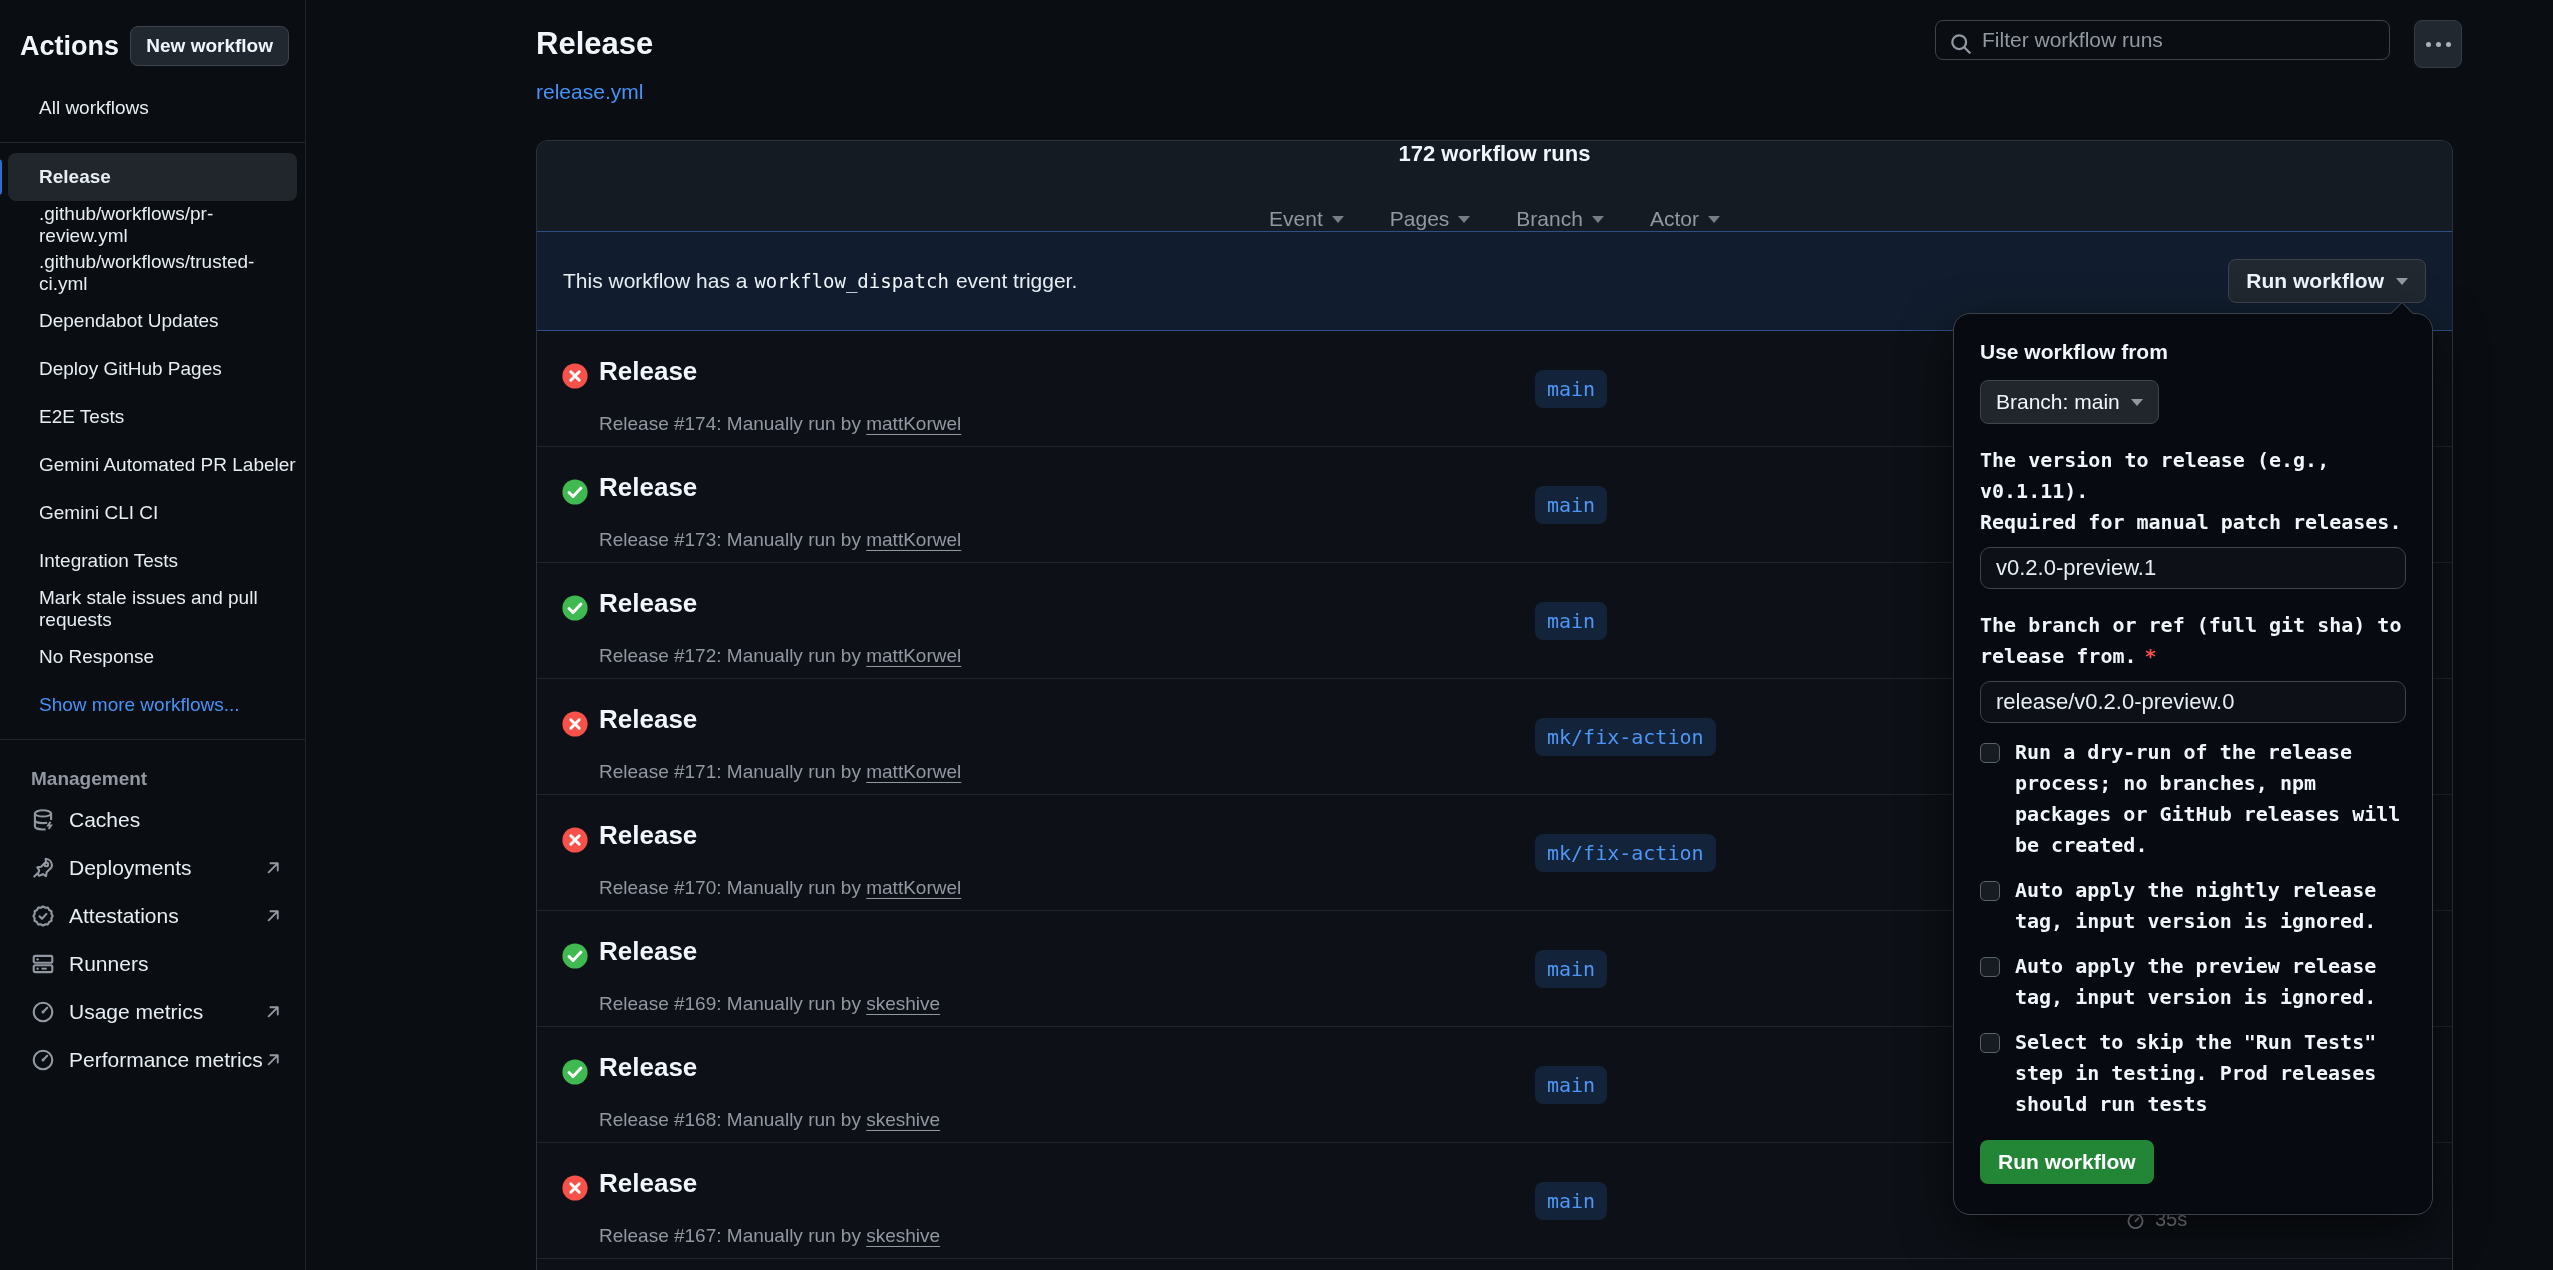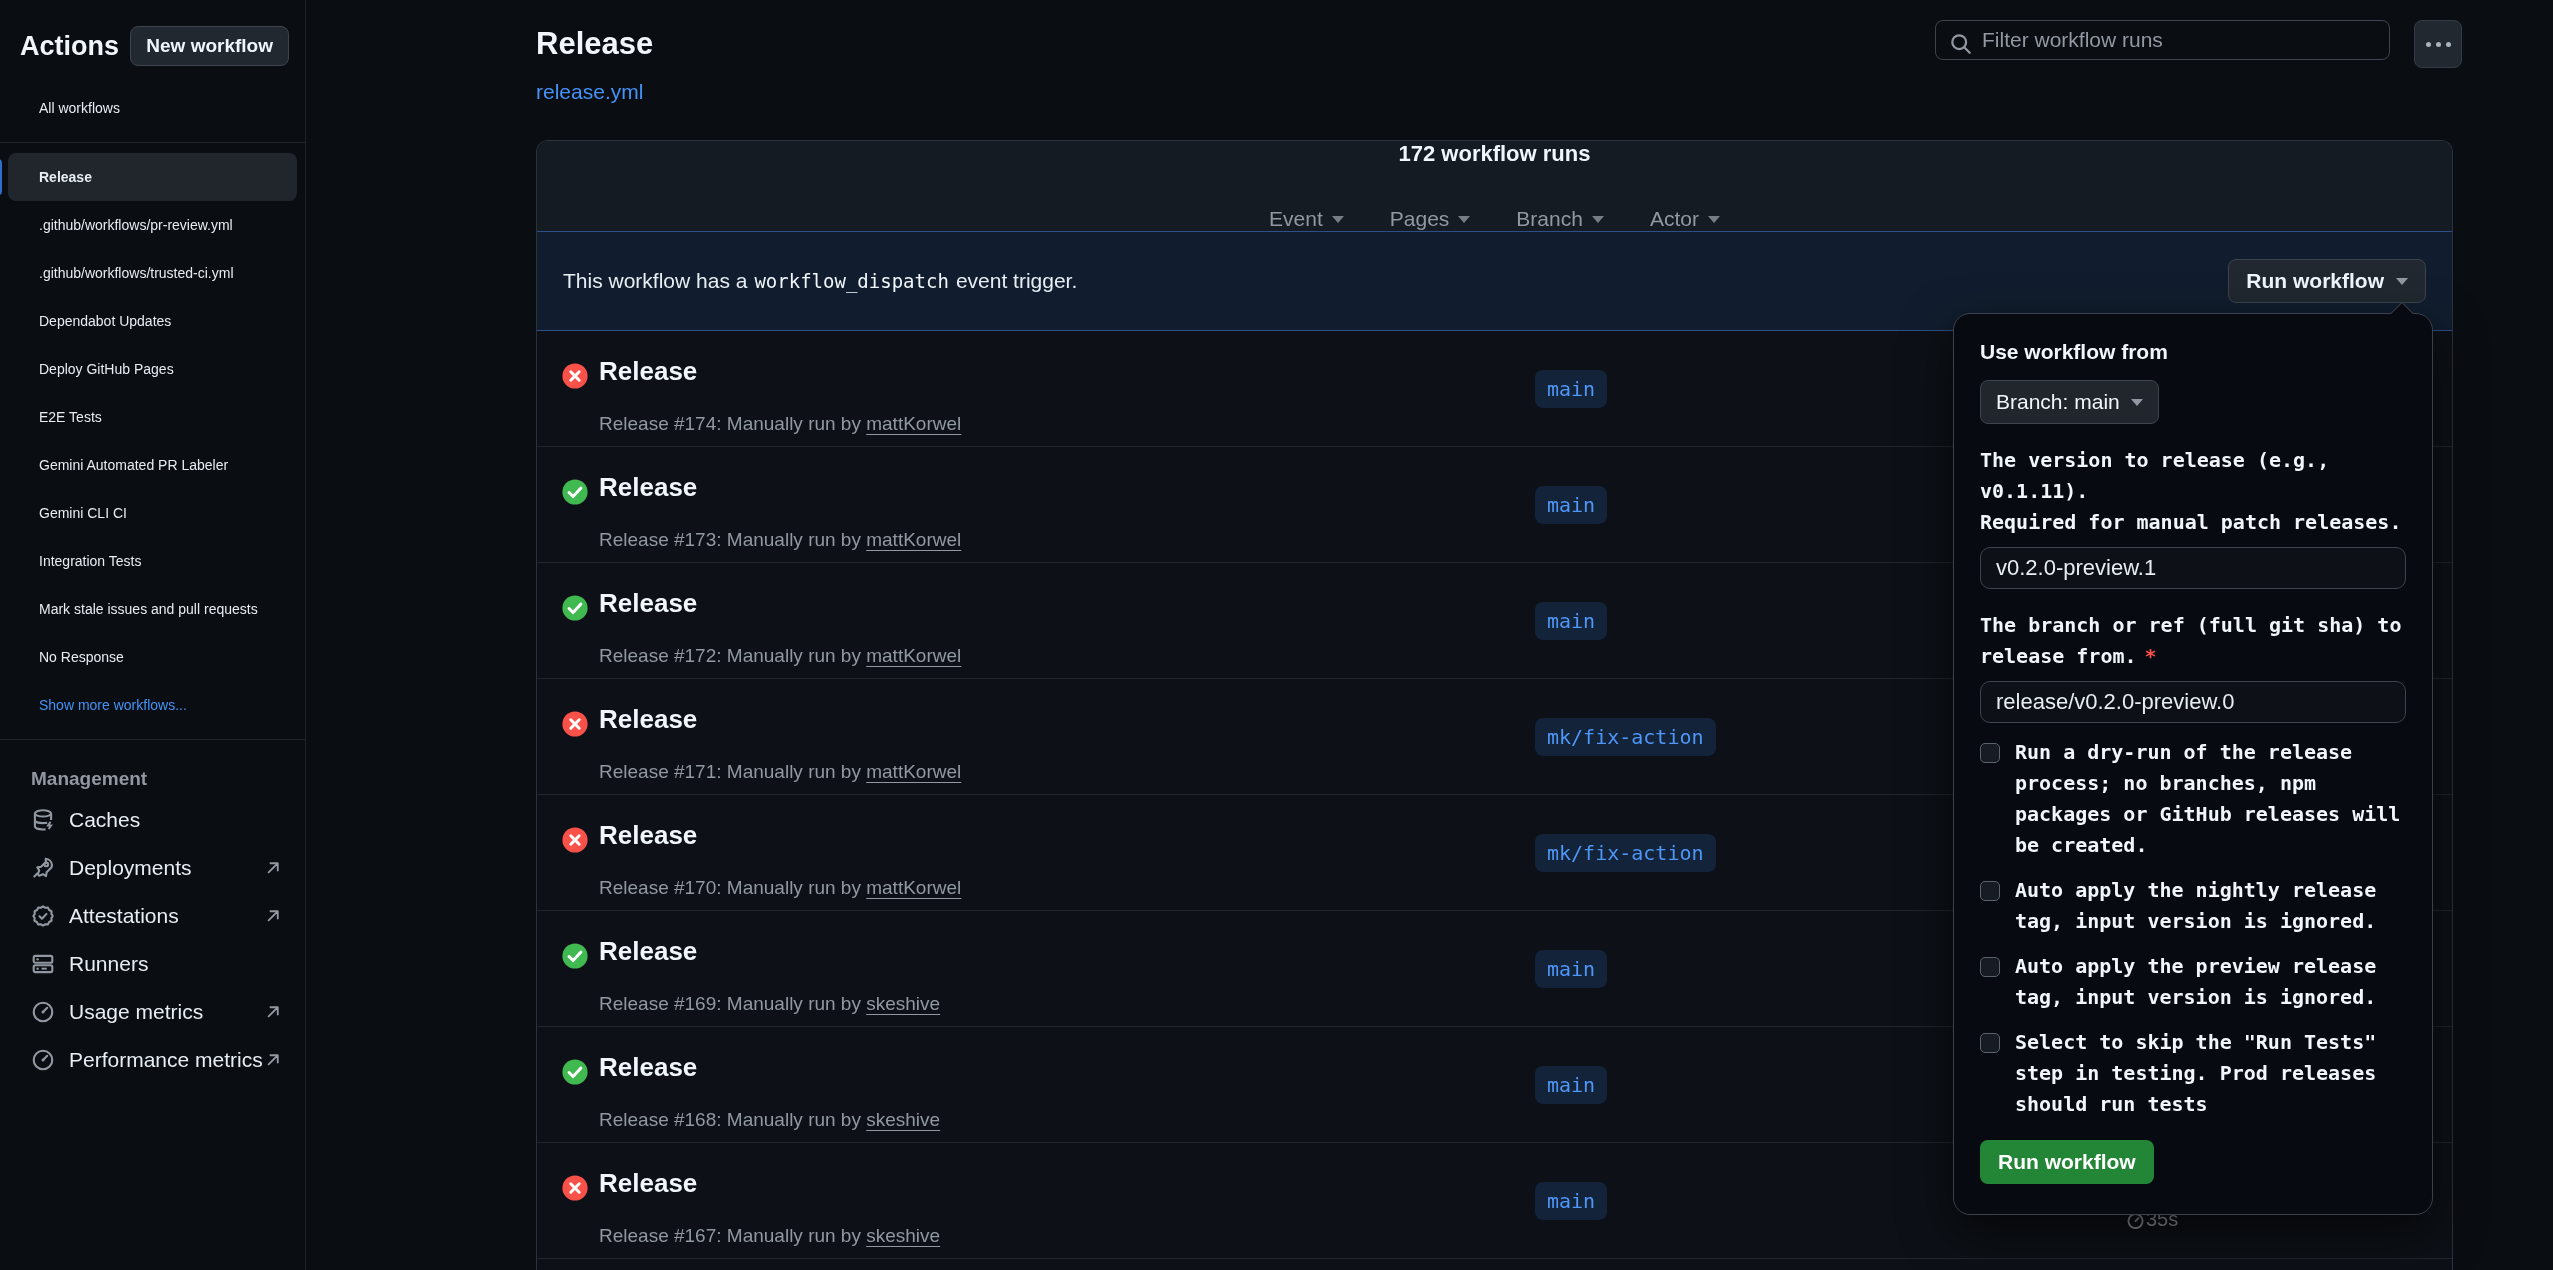--- a/index.html
+++ b/index.html
@@ -13,22 +13,22 @@
 
   
   .sidebar { position:absolute; left:0; top:0; width:306px; height:100%; border-right:1px solid #1f242c; }
   .sb-header { display:flex; align-items:center; justify-content:space-between; padding:26px 16px 18px 20px; }
   .sb-title { font-size:27px; font-weight:700; color:#f0f6fc; }
   .btn-secondary {
     background:#212830; border:1px solid #3d444d; border-radius:8px; color:#f0f6fc;
     font-size:19px; font-weight:600; padding:8px 15px; cursor:pointer;
   }
   .sb-item {
-    height:48px; display:flex; align-items:center; font-size:14px; color:#e6edf3;
-    padding-left:31px; position:relative; cursor:pointer; margin:0 8px; border-radius:8px;text-align:center;
+    height:48px; display:flex; align-items:center; font-size:19px; color:#e6edf3;
+    padding-left:31px; position:relative; cursor:pointer; margin:0 8px; border-radius:8px;
   }
   .sb-item[data-selected="true"] { background:#21262d; font-weight:700; }
   .sb-item[data-selected="true"]::before {
     content:""; position:absolute; left:-13px; top:6px; width:7px; height:36px;
     border-radius:4px; background:#316dca;
   }
   .sb-divider { border:none; border-top:1px solid #21262d; margin:10px 0; }
   .sb-link { color:#4493f8; }
   .sb-section-label { font-size:19px; font-weight:700; color:#9198a1; padding:18px 0 6px 31px; }
   .mg-item { height:48px; display:flex; align-items:center; padding-left:31px; font-size:21px; color:#e6edf3; position:relative; cursor:pointer; }
@@ -86,21 +86,21 @@
   .status-icon[data-status="success"] .ic-pass { display:block; }
   .run-title { position:absolute; left:62px; top:25px; font-size:26px; font-weight:700; color:#f0f6fc; cursor:pointer; }
   .run-desc { position:absolute; left:62px; top:82px; font-size:19px; color:#9198a1; }
   .run-desc .actor { text-decoration:underline; text-underline-offset:4px; cursor:pointer; }
   .branch-badge {
     position:absolute; left:998px; top:50%; transform:translateY(-50%);
     font-size:20px; color:#4e97f8; background:rgba(56,139,253,0.15);
     padding:7px 12px; border-radius:8px; cursor:pointer;
   }
   .run-meta { position:absolute; left:1588px; top:30px; color:#9198a1; font-size:20px; }
-  .meta-line { display:flex; align-items:center; gap:0; height:26px; margin-bottom:7px; }
+  .meta-line { display:flex; align-items:center; gap:9px; height:26px; margin-bottom:7px; }
   .meta-ic { width:21px; height:21px; }
   .row-kebab { position:absolute; left:1856px; top:50%; transform:translateY(-50%); display:flex; gap:6px; cursor:pointer; padding:8px 4px; }
 
   
   .panel {
     position:absolute; left:1953px; top:313px; width:480px; z-index:10;
     background:#070b11; border:1px solid #3a414b; border-radius:17px;
     padding:26px 26px 30px 26px; box-shadow:0 18px 50px rgba(0,0,0,0.65);
   }
   .panel-caret {

